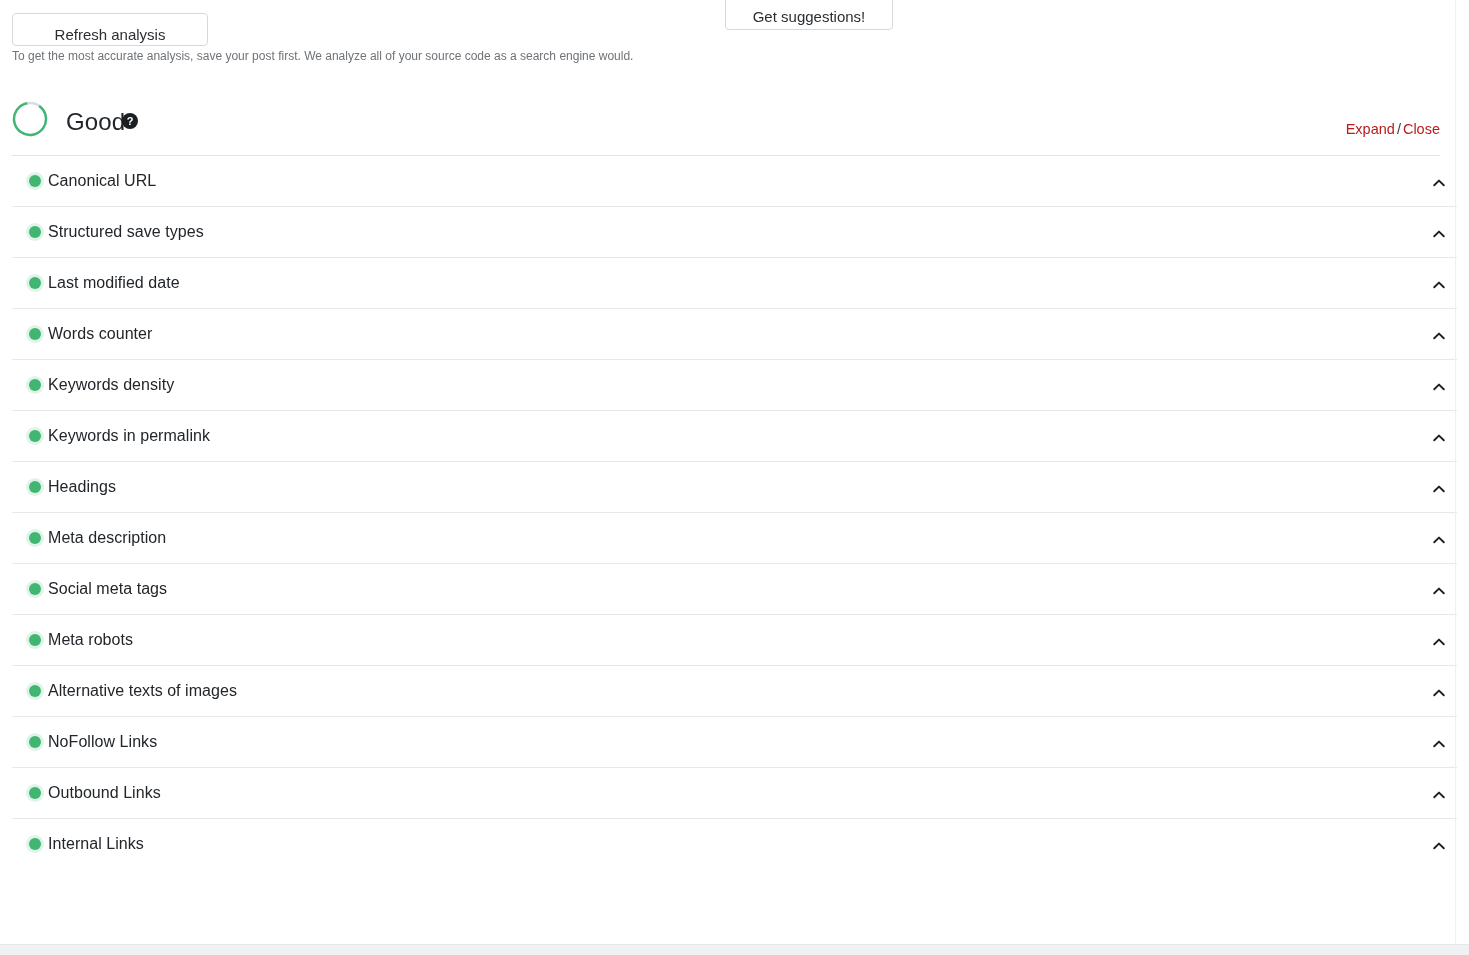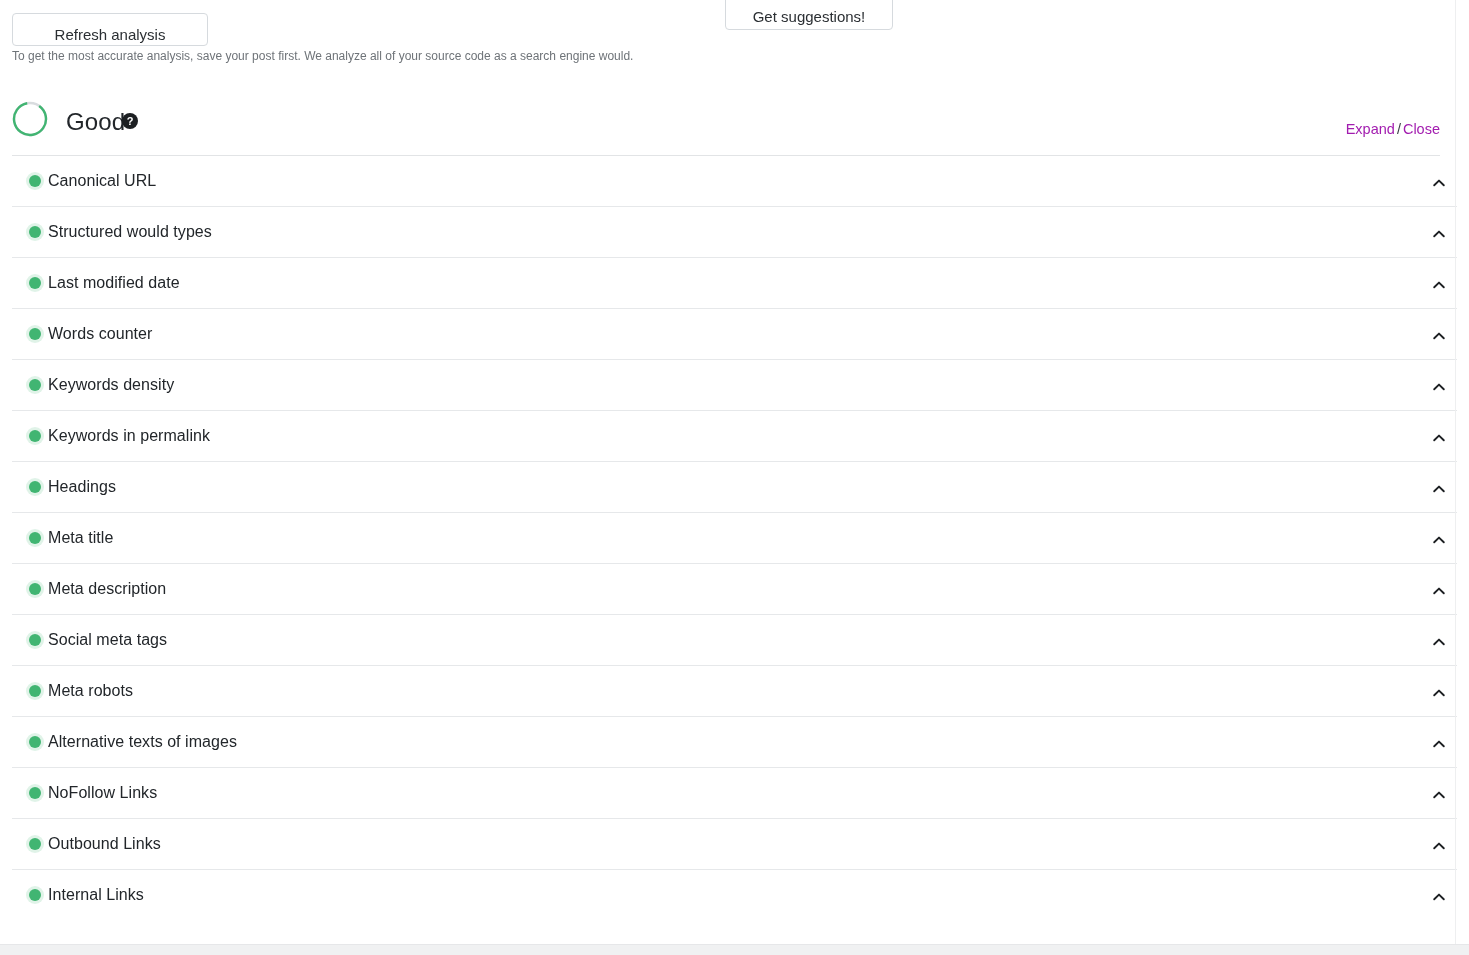--- a/index.html
+++ b/index.html
@@ -115,21 +115,21 @@
 
   .header-actions {
     position: absolute;
     right: 29px;
     top: 121px;
     font-size: 14.5px;
     color: #3a3f44;
     white-space: nowrap;
   }
   .header-actions a {
-    color: #a21caf;
+    color: #b91c1c;
     text-decoration: none;
     cursor: pointer;
   }
   .sep { color: #3a3f44; padding: 0 2px; }
 
   .header-rule {
     position: absolute;
     left: 12px;
     top: 155px;
     width: 1428px;
@@ -241,21 +241,21 @@
         <span class="dot"></span>
         <span class="row-label">Canonical URL</span>
         <span class="chevron">
           <svg width="18" height="18" viewBox="0 0 18 18">
             <path d="M4.2 11.3 L9 6.6 L13.8 11.3" fill="none" stroke="#1c1f22" stroke-width="1.9" stroke-linecap="round" stroke-linejoin="round"></path>
           </svg>
         </span>
       </div>
       <div class="row">
         <span class="dot"></span>
-        <span class="row-label">Structured would types</span>
+        <span class="row-label">Structured save types</span>
         <span class="chevron">
           <svg width="18" height="18" viewBox="0 0 18 18">
             <path d="M4.2 11.3 L9 6.6 L13.8 11.3" fill="none" stroke="#1c1f22" stroke-width="1.9" stroke-linecap="round" stroke-linejoin="round"></path>
           </svg>
         </span>
       </div>
       <div class="row">
         <span class="dot"></span>
         <span class="row-label">Last modified date</span>
         <span class="chevron">
@@ -287,29 +287,20 @@
         <span class="row-label">Keywords in permalink</span>
         <span class="chevron">
           <svg width="18" height="18" viewBox="0 0 18 18">
             <path d="M4.2 11.3 L9 6.6 L13.8 11.3" fill="none" stroke="#1c1f22" stroke-width="1.9" stroke-linecap="round" stroke-linejoin="round"></path>
           </svg>
         </span>
       </div>
       <div class="row">
         <span class="dot"></span>
         <span class="row-label">Headings</span>
-        <span class="chevron">
-          <svg width="18" height="18" viewBox="0 0 18 18">
-            <path d="M4.2 11.3 L9 6.6 L13.8 11.3" fill="none" stroke="#1c1f22" stroke-width="1.9" stroke-linecap="round" stroke-linejoin="round"></path>
-          </svg>
-        </span>
-      </div>
-      <div class="row">
-        <span class="dot"></span>
-        <span class="row-label">Meta title</span>
         <span class="chevron">
           <svg width="18" height="18" viewBox="0 0 18 18">
             <path d="M4.2 11.3 L9 6.6 L13.8 11.3" fill="none" stroke="#1c1f22" stroke-width="1.9" stroke-linecap="round" stroke-linejoin="round"></path>
           </svg>
         </span>
       </div>
       <div class="row">
         <span class="dot"></span>
         <span class="row-label">Meta description</span>
         <span class="chevron">

